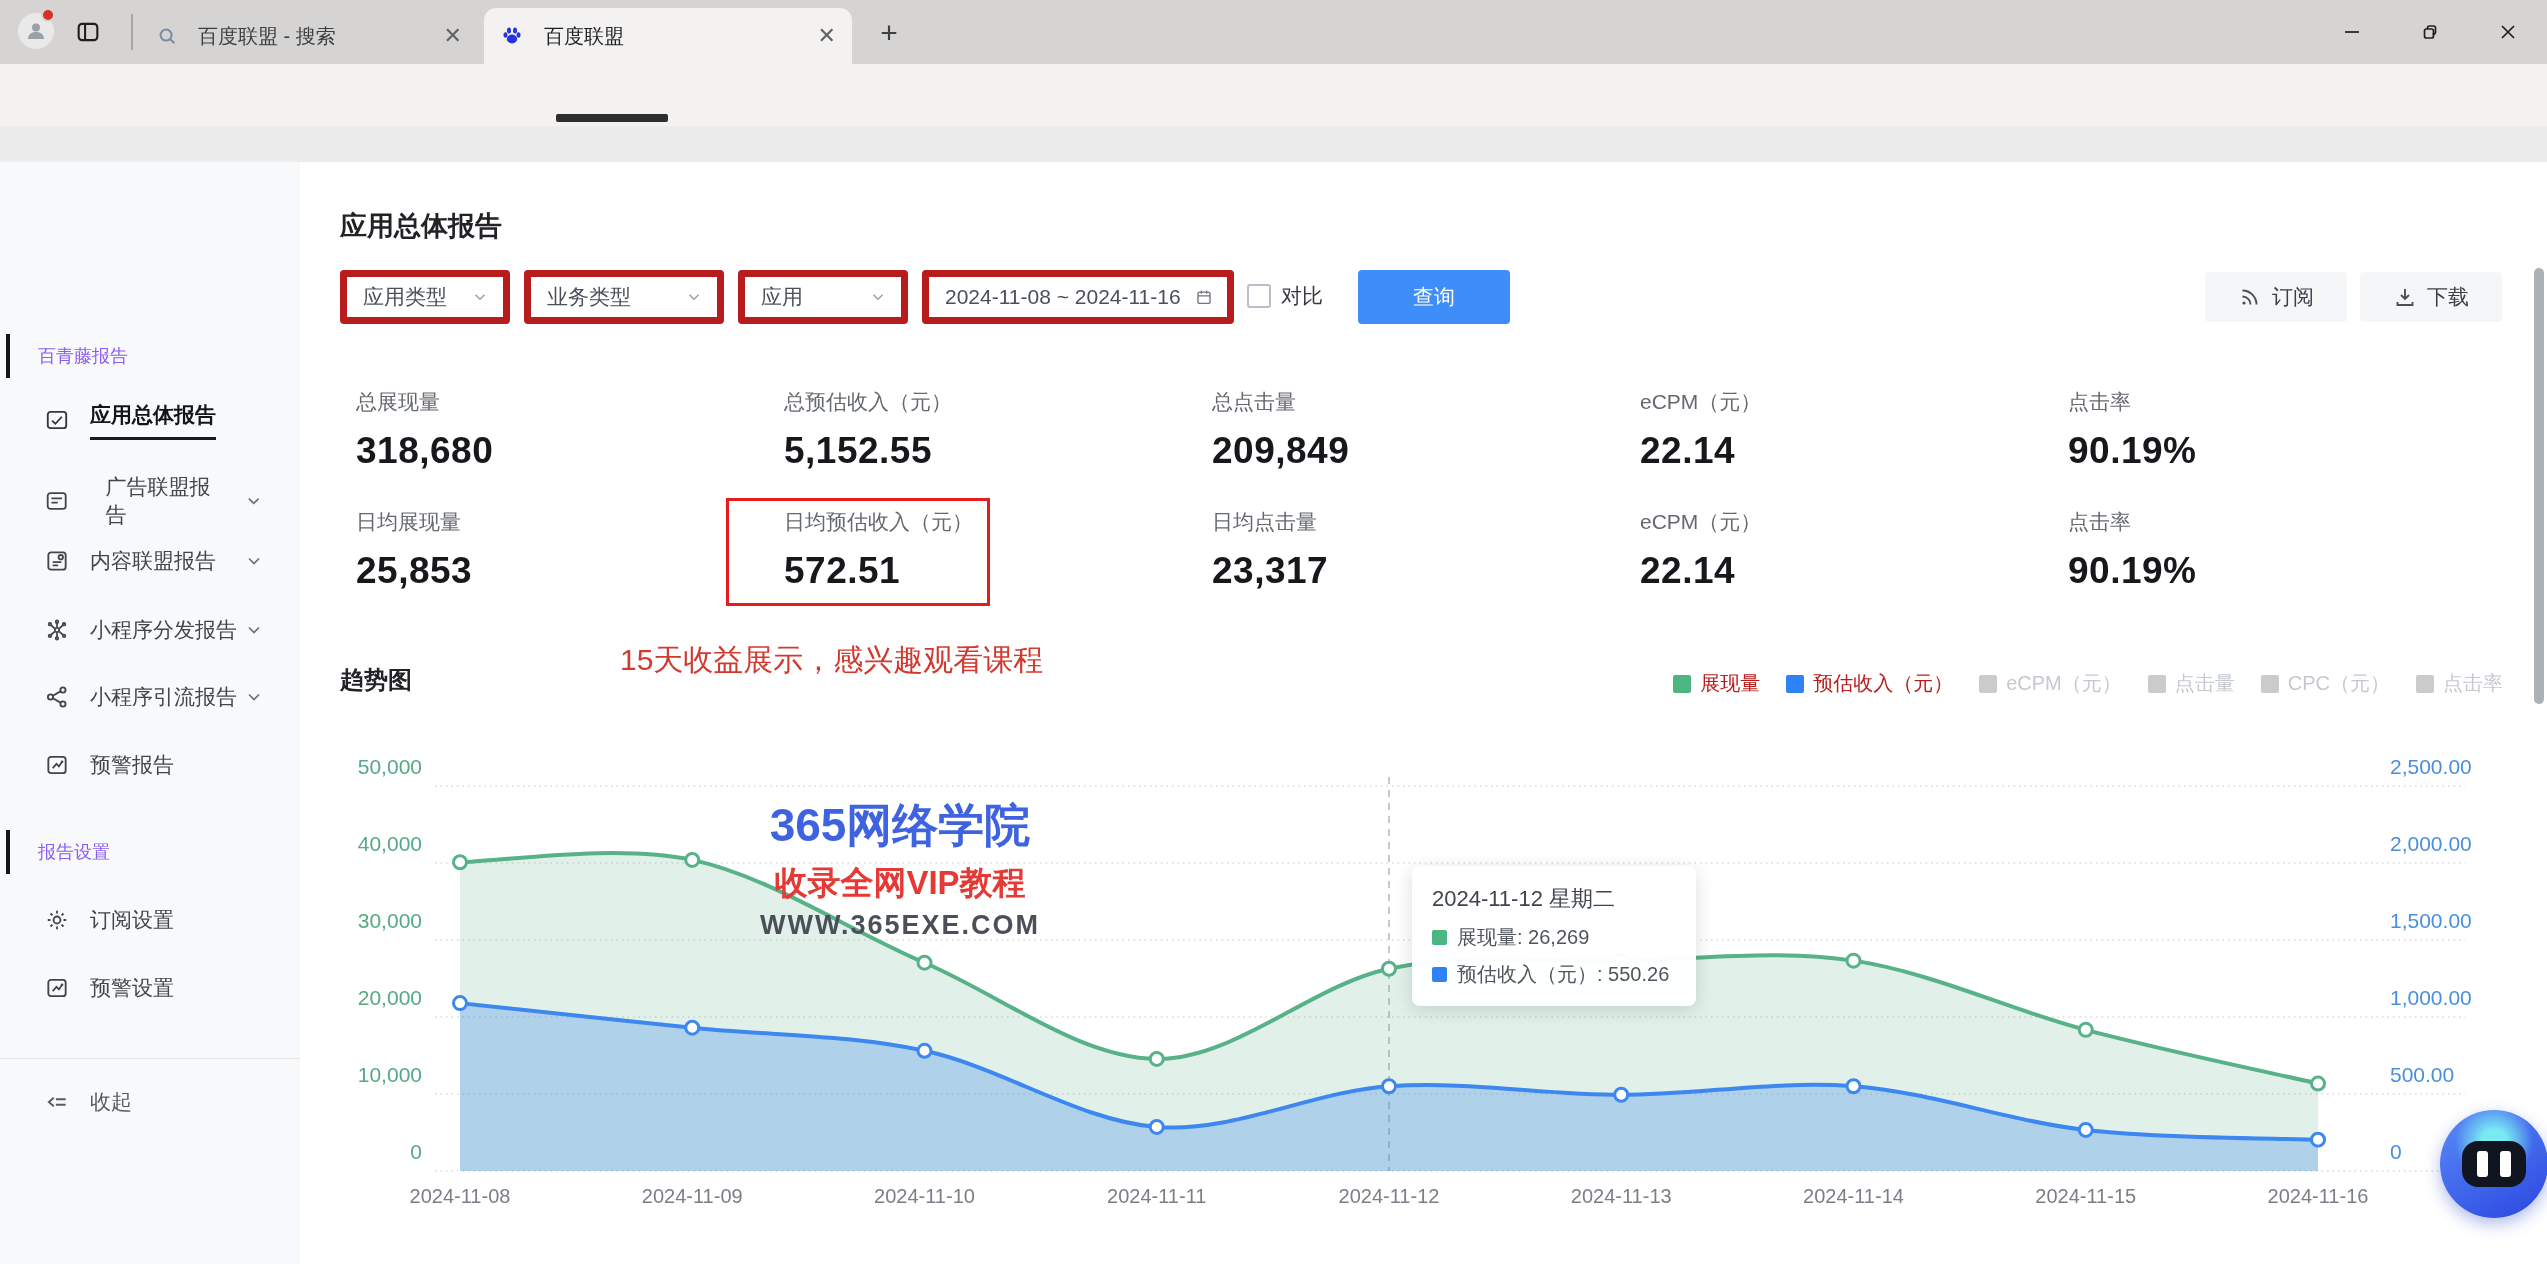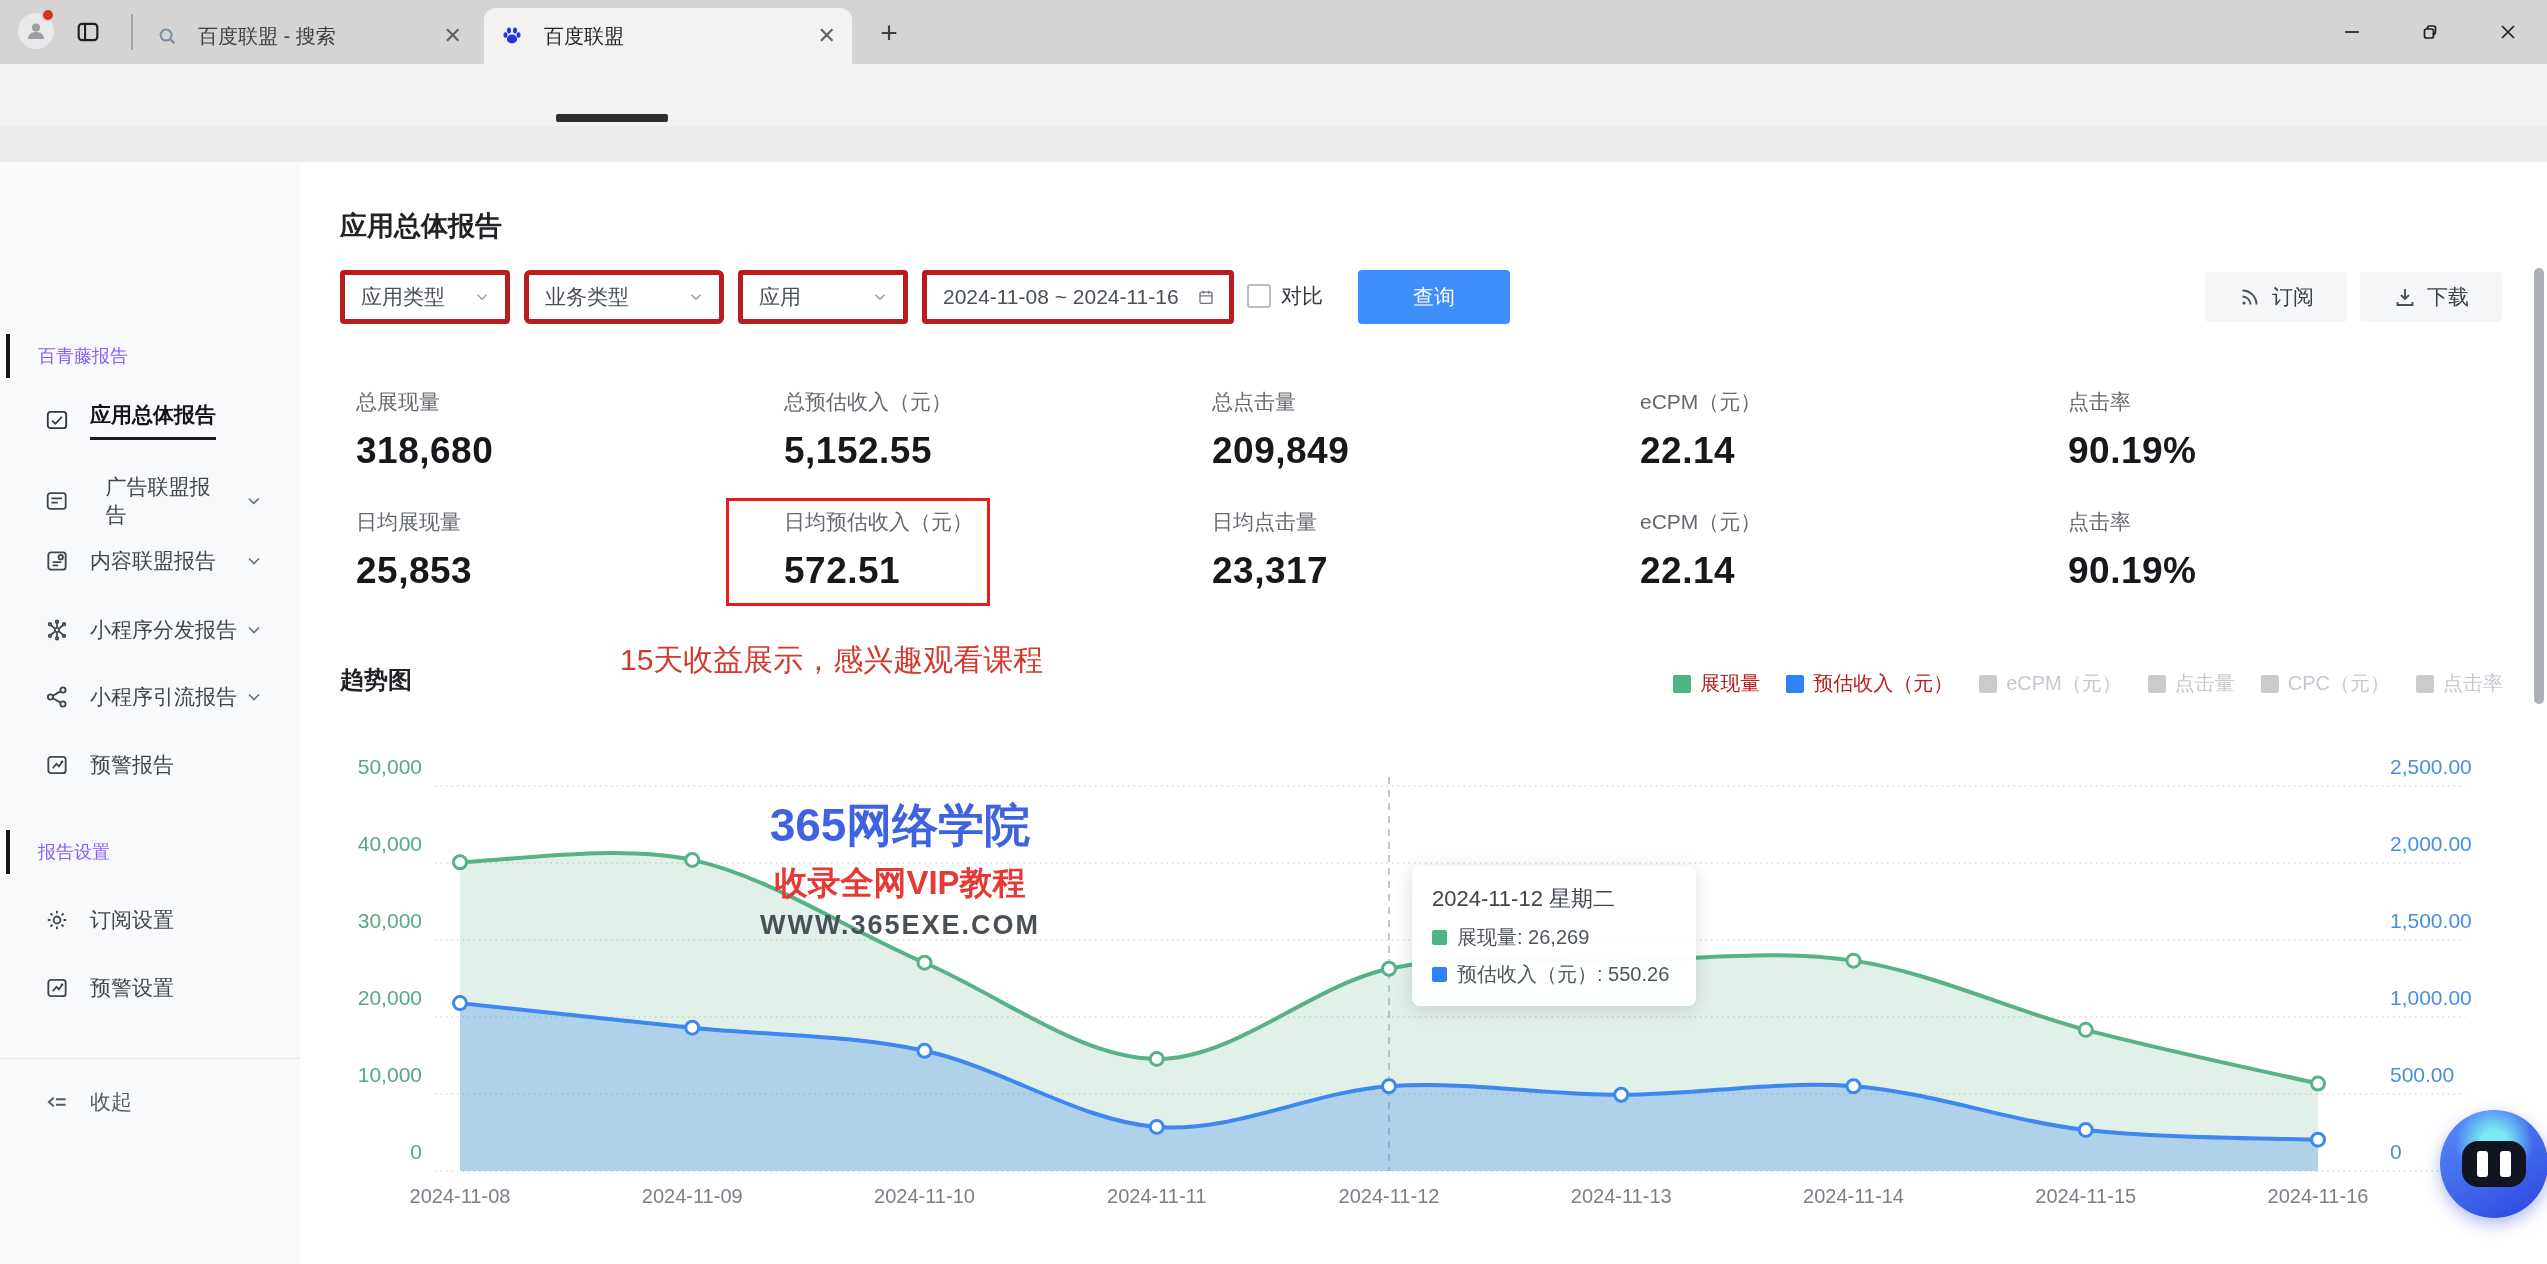--- a/index.html
+++ b/index.html
@@ -48,21 +48,21 @@
   .sec-header { position:absolute; left:38px; font-size:18px; color:#8b5cf6; }
   .side-item { position:absolute; left:0; width:300px; height:52px; display:flex; align-items:center; }
   .side-item .ic { width:26px; height:26px; margin-left:44px; }
   .side-item .lbl { font-size:21px; color:#41454c; margin-left:20px; }
   .side-item.active .lbl { color:#141519; font-weight:bold; border-bottom:3px solid #1a1b1e; padding-bottom:8px; }
   .side-item .chev { margin-left:auto; margin-right:36px; width:20px; height:20px; }
   .side-divider { position:absolute; left:0; top:896px; width:300px; height:1px; background:#e6e6e6; }
 
   
   .pg-title { position:absolute; left:340px; top:208px; font-size:27px; font-weight:bold; color:#202226; }
-  .selectbox { position:absolute; top:270px; height:54px; border:5px solid #b91c1c; border-radius:4px; background:#fff; display:flex; align-items:center; padding:0 14px 0 16px; }
+  .selectbox { position:absolute; top:270px; height:54px; border:7px solid #b91c1c; border-radius:4px; background:#fff; display:flex; align-items:center; padding:0 14px 0 16px; }
   .selectbox .val { font-size:21px; color:#4a5058; flex:1; }
   .selectbox .chev { width:18px; height:18px; margin-left:10px; }
   .checkrow { position:absolute; left:1247px; top:282px; display:flex; align-items:center; }
   .checkbox { width:24px; height:24px; border:2px solid #b9bec7; border-radius:3px; background:#fff; }
   .checkrow .lbl { font-size:21px; color:#363a40; margin-left:10px; }
   .querybtn { position:absolute; left:1358px; top:270px; width:152px; height:54px; background:#3e8df8; border-radius:4px; color:#fff; font-size:21px; display:flex; align-items:center; justify-content:center; }
   .toolbtn { position:absolute; top:272px; width:142px; height:50px; background:#f5f6f8; border-radius:4px; display:flex; align-items:center; justify-content:center; font-size:21px; color:#3a3f47; }
   .toolbtn .ic { width:24px; height:24px; margin-right:10px; }
 
   
@@ -331,21 +331,21 @@
 <div class="mainarea"></div>
 
 <div class="pg-title">应用总体报告</div>
 
 <div class="selectbox" style="left:340px; width:170px;">
   <span class="val">应用类型</span>
   <svg class="chev icon" viewBox="0 0 24 24" fill="none" stroke="#9aa0a8" stroke-width="2">
       <path d="M6 9l6 6 6-6"></path>
     </svg>
 </div>
-<div class="selectbox" style="left:524px; width:200px;border-radius:6px;">
+<div class="selectbox" style="left:524px; width:200px;">
   <span class="val">业务类型</span>
   <svg class="chev icon" viewBox="0 0 24 24" fill="none" stroke="#9aa0a8" stroke-width="2">
       <path d="M6 9l6 6 6-6"></path>
     </svg>
 </div>
 <div class="selectbox" style="left:738px; width:170px;">
   <span class="val">应用</span>
   <svg class="chev icon" viewBox="0 0 24 24" fill="none" stroke="#9aa0a8" stroke-width="2">
       <path d="M6 9l6 6 6-6"></path>
     </svg>

